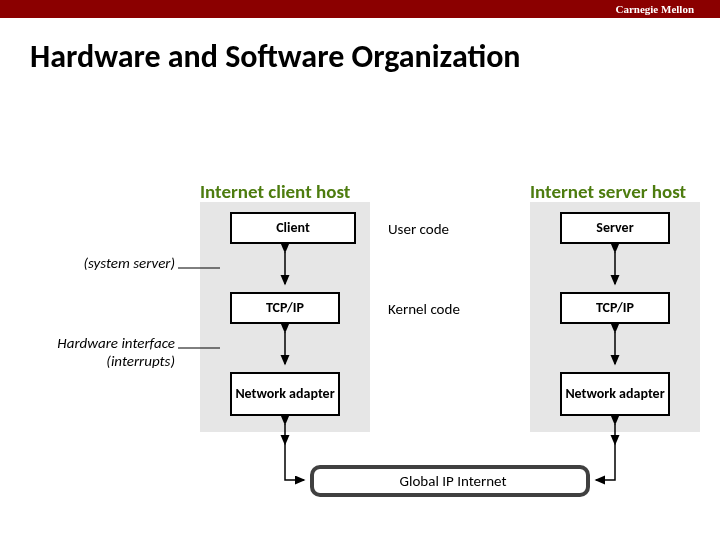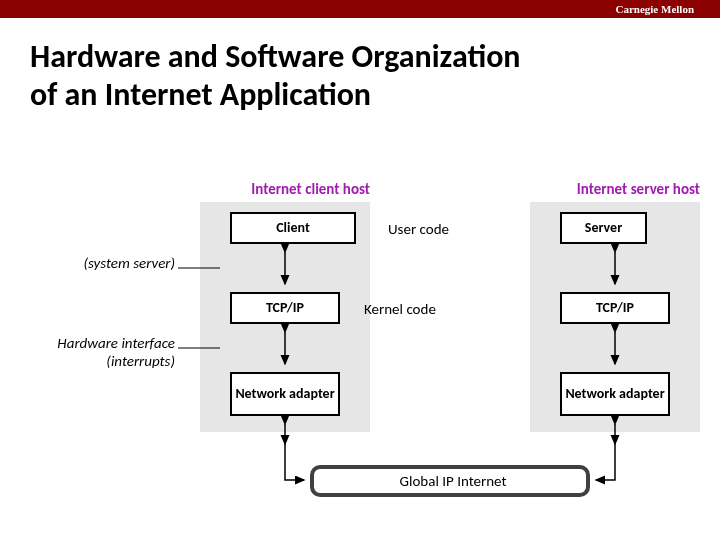--- a/index.html
+++ b/index.html
@@ -31,24 +31,24 @@
   }
   .diagram {
     position: absolute;
     left: 0;
     top: 180px;
     width: 720px;
     height: 340px;
   }
   .host-label {
     position: absolute;
-    font-size: 15px;
+    font-size: 19px;
     font-weight: bold;
-    color: #a21caf;
-    text-align: right;
+    color: #4d7c0f;
+    text-align: left;
   }
   .host-bg {
     position: absolute;
     background: #e6e6e6;
   }
   .box {
     position: absolute;
     background: #fff;
     border: 2px solid #000;
     text-align: center;
@@ -95,41 +95,40 @@
 </style>
 </head>
 <body>
 
 <div class="topbar">
   <span>Carnegie Mellon</span>
 </div>
 
 <div class="title">
   <div>Hardware and Software Organization</div>
-  <div>of an Internet Application</div>
 </div>
 
 <div class="diagram">
 
   <div class="host-label" style="left:200px; top:0; width:170px;">Internet client host</div>
   <div class="host-label" style="left:530px; top:0; width:170px;">Internet server host</div>
 
   <div class="host-bg" style="left:200px; top:22px; width:170px; height:230px;"></div>
   <div class="host-bg" style="left:530px; top:22px; width:170px; height:230px;"></div>
 
   <div class="box" style="left:230px; top:32px; width:126px; height:32px;">Client</div>
   <div class="box" style="left:230px; top:112px; width:110px; height:32px;">TCP/IP</div>
   <div class="box" style="left:230px; top:192px; width:110px; height:44px;">Network adapter</div>
 
-  <div class="box" style="left:560px; top:32px; width:87px; height:32px;">Server</div>
+  <div class="box" style="left:560px; top:32px; width:110px; height:32px;">Server</div>
   <div class="box" style="left:560px; top:112px; width:110px; height:32px;">TCP/IP</div>
   <div class="box" style="left:560px; top:192px; width:110px; height:44px;">Network adapter</div>
 
   <div class="layer-label" style="left:388px; top:40px;">User code</div>
-  <div class="layer-label" style="left:364px; top:120px;">Kernel code</div>
+  <div class="layer-label" style="left:388px; top:120px;">Kernel code</div>
 
   <div class="side-label" style="left:35px; top:74px; width:140px;">
     <div>(system server)</div>
   </div>
   <div class="side-label" style="left:20px; top:154px; width:155px;">
     <div>Hardware interface</div>
     <div>(interrupts)</div>
   </div>
 
   <div class="global-box" style="left:310px; top:285px; width:280px; height:32px;">Global IP Internet</div>

